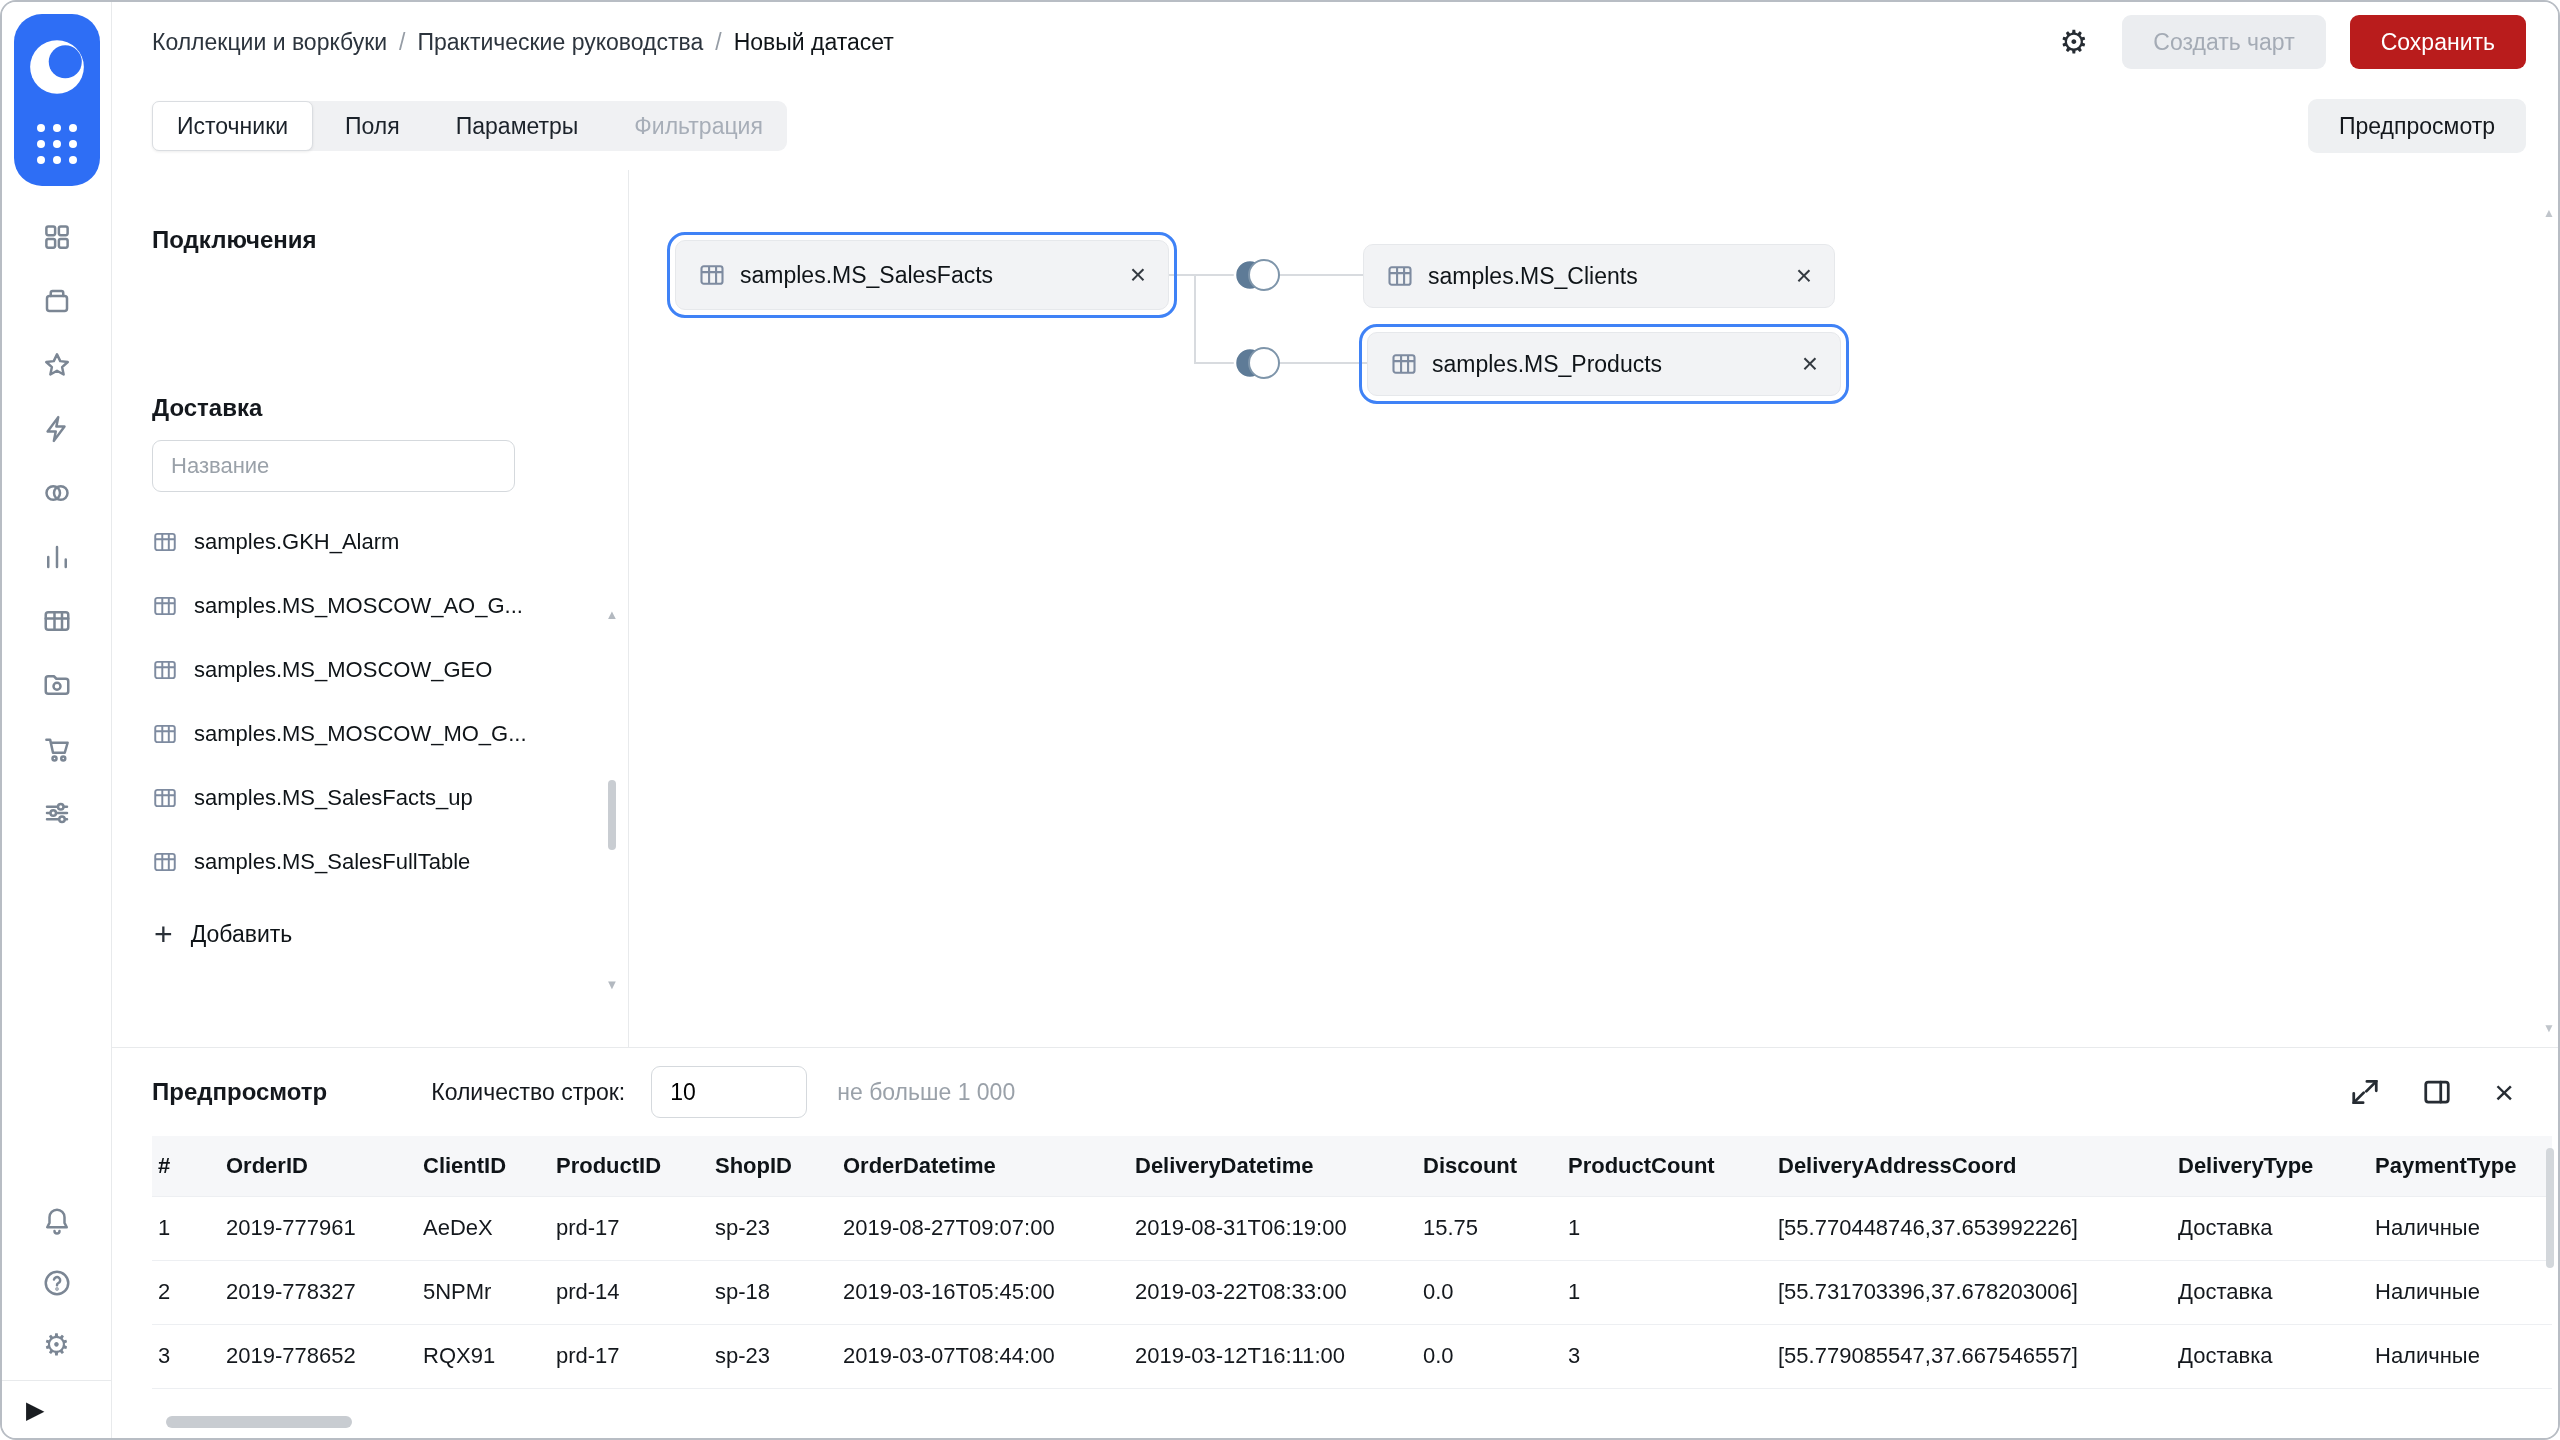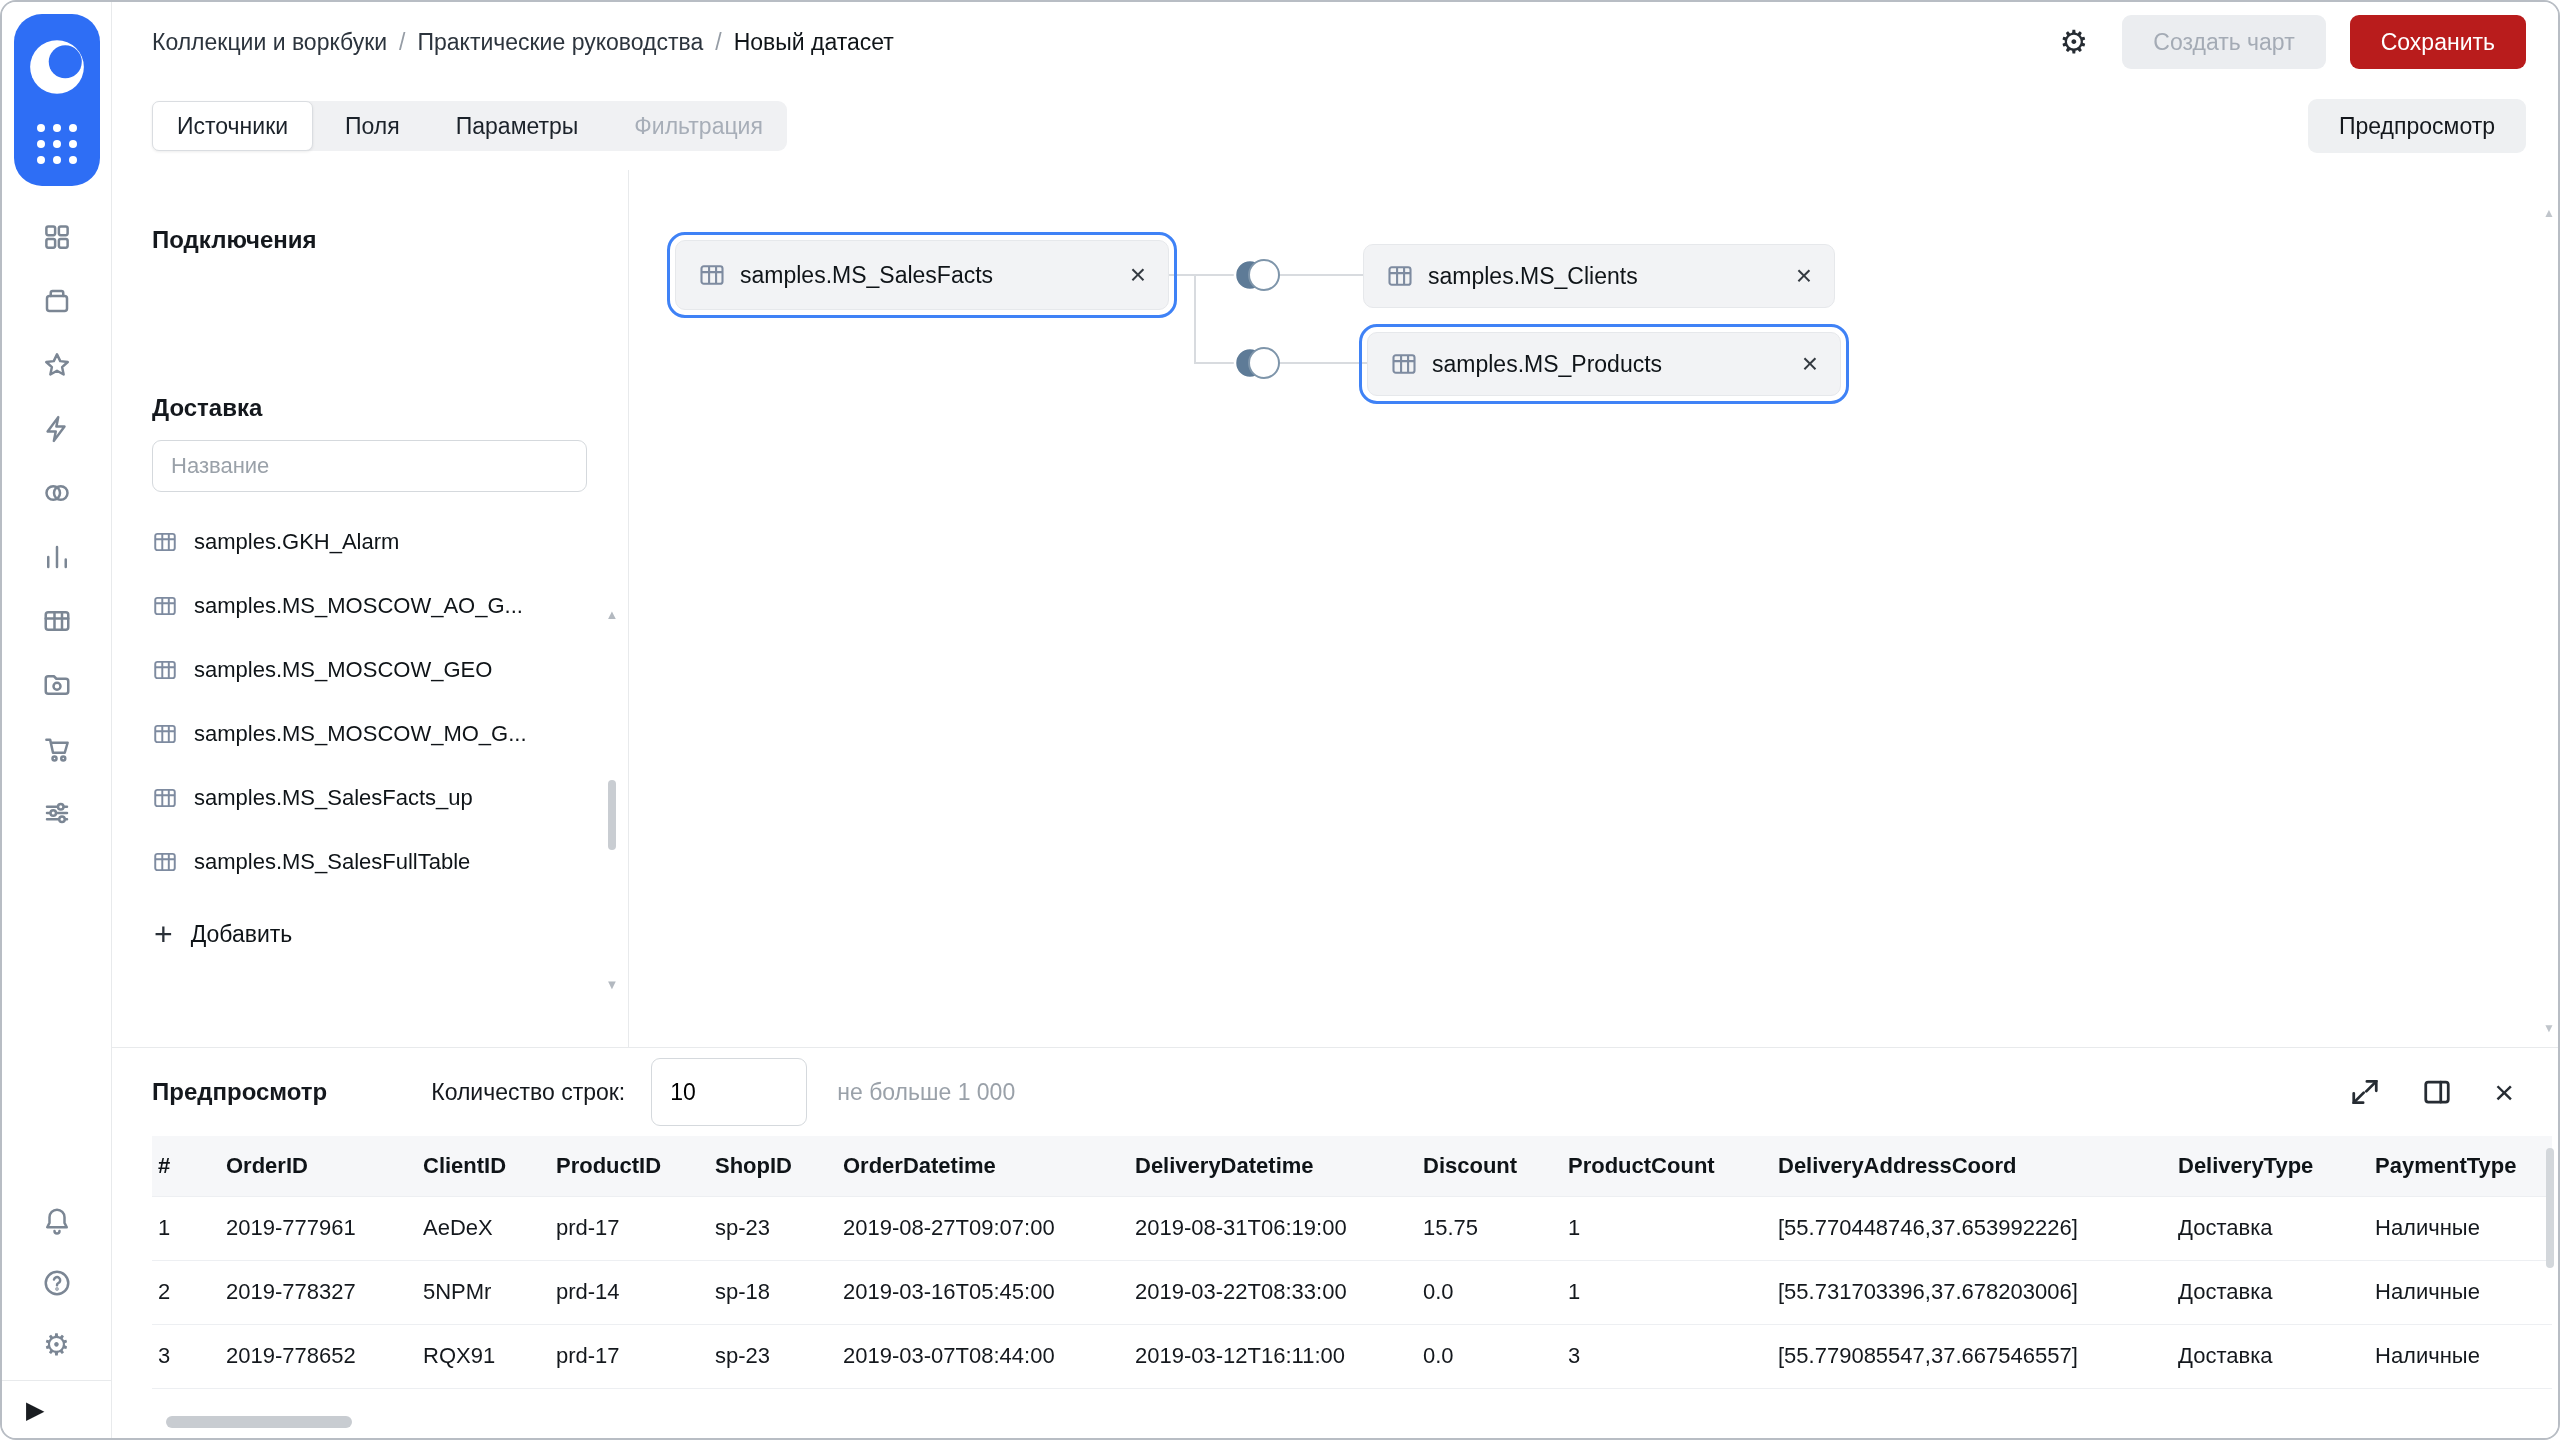--- a/index.html
+++ b/index.html
@@ -56,21 +56,21 @@
   .sidebar { position: absolute; left: 110px; top: 168px; width: 517px; bottom: 384px;
              border-right: 1px solid #e8eaec; background: #fff; }
   .side-h { font-size: 24px; font-weight: 700; padding-left: 40px; }
   .h-conn { padding-top: 56px; }
   .conn-row { margin-top: 22px; height: 60px; background: #e9eef7; display: flex;
               align-items: center; gap: 16px; padding: 0 30px 0 40px; cursor: pointer; }
   .conn-name { font-size: 23px; color: #0f1418; }
   .conn-menu { margin-left: auto; font-size: 26px; font-weight: 700; color: #4a525b;
                letter-spacing: 2px; cursor: pointer; }
   .h-tables { margin-top: 140px; }
-  .table-search { display: block; margin: 18px 42px 0 40px; width: 435px; height: 52px;
+  .table-search { display: block; margin: 18px 42px 0 40px; width: 363px; height: 52px;
                   border: 1px solid #d5d9dd; border-radius: 9px; font-size: 22px;
                   padding: 0 18px; font-family: inherit; color: #14181d; }
   .table-search::placeholder { color: #9aa1a9; }
   .table-list { margin-top: 18px; position: relative; }
   .tbl-item { height: 64px; display: flex; align-items: center; gap: 16px;
               padding-left: 40px; cursor: pointer; font-size: 22px; color: #0f1418; }
   .tbl-item svg, .node svg.tbl-ico { stroke: #7e8ba0; fill: none; stroke-width: 1.8; flex: 0 0 auto; }
   .list-scroll { position: absolute; right: 8px; top: 438px; height: 384px; width: 16px; text-align: center; }
   .list-scroll .arr { font-size: 13px; color: #b3b9c0; line-height: 14px; display: block; }
   .list-scroll .arr.down { position: absolute; bottom: 0; left: 0; right: 0; }
@@ -95,21 +95,21 @@
   .vscroll { position: absolute; right: 2px; top: 36px; bottom: 12px; width: 14px; text-align: center; }
   .vscroll .arr { font-size: 12px; color: #c0c5cb; display: block; }
   .vscroll .arr.down { position: absolute; bottom: 0; left: 0; right: 0; }
 
   
   .preview { position: absolute; left: 110px; right: 0; top: 1045px; bottom: 0;
              border-top: 1px solid #e8eaec; background: #fff; }
   .preview-head { height: 88px; display: flex; align-items: center; padding: 0 44px 0 40px; }
   .pv-title { font-size: 24px; font-weight: 700; }
   .pv-rows-label { margin-left: 104px; font-size: 23px; }
-  .pv-rows-input { margin-left: 26px; width: 156px; height: 68px; border: 1px solid #d5d9dd;
+  .pv-rows-input { margin-left: 26px; width: 156px; height: 52px; border: 1px solid #d5d9dd;
                    border-radius: 9px; font-size: 23px; padding: 0 18px; font-family: inherit; }
   .pv-hint { margin-left: 30px; font-size: 23px; color: #9aa1a9; }
   .pv-actions { margin-left: auto; display: flex; align-items: center; gap: 42px; }
   .pv-ic { cursor: pointer; display: flex; align-items: center; }
   .pv-ic svg { stroke: #262c33; fill: none; stroke-width: 2.2; stroke-linecap: round; }
   .pv-close { font-size: 34px; color: #262c33; line-height: 1; cursor: pointer; }
 
   .data-table { border-collapse: collapse; table-layout: fixed; margin-left: 40px;
                 width: 2400px; font-size: 22px; }
   .data-table th { background: #f6f7f9; height: 60px; text-align: left; font-weight: 700;

